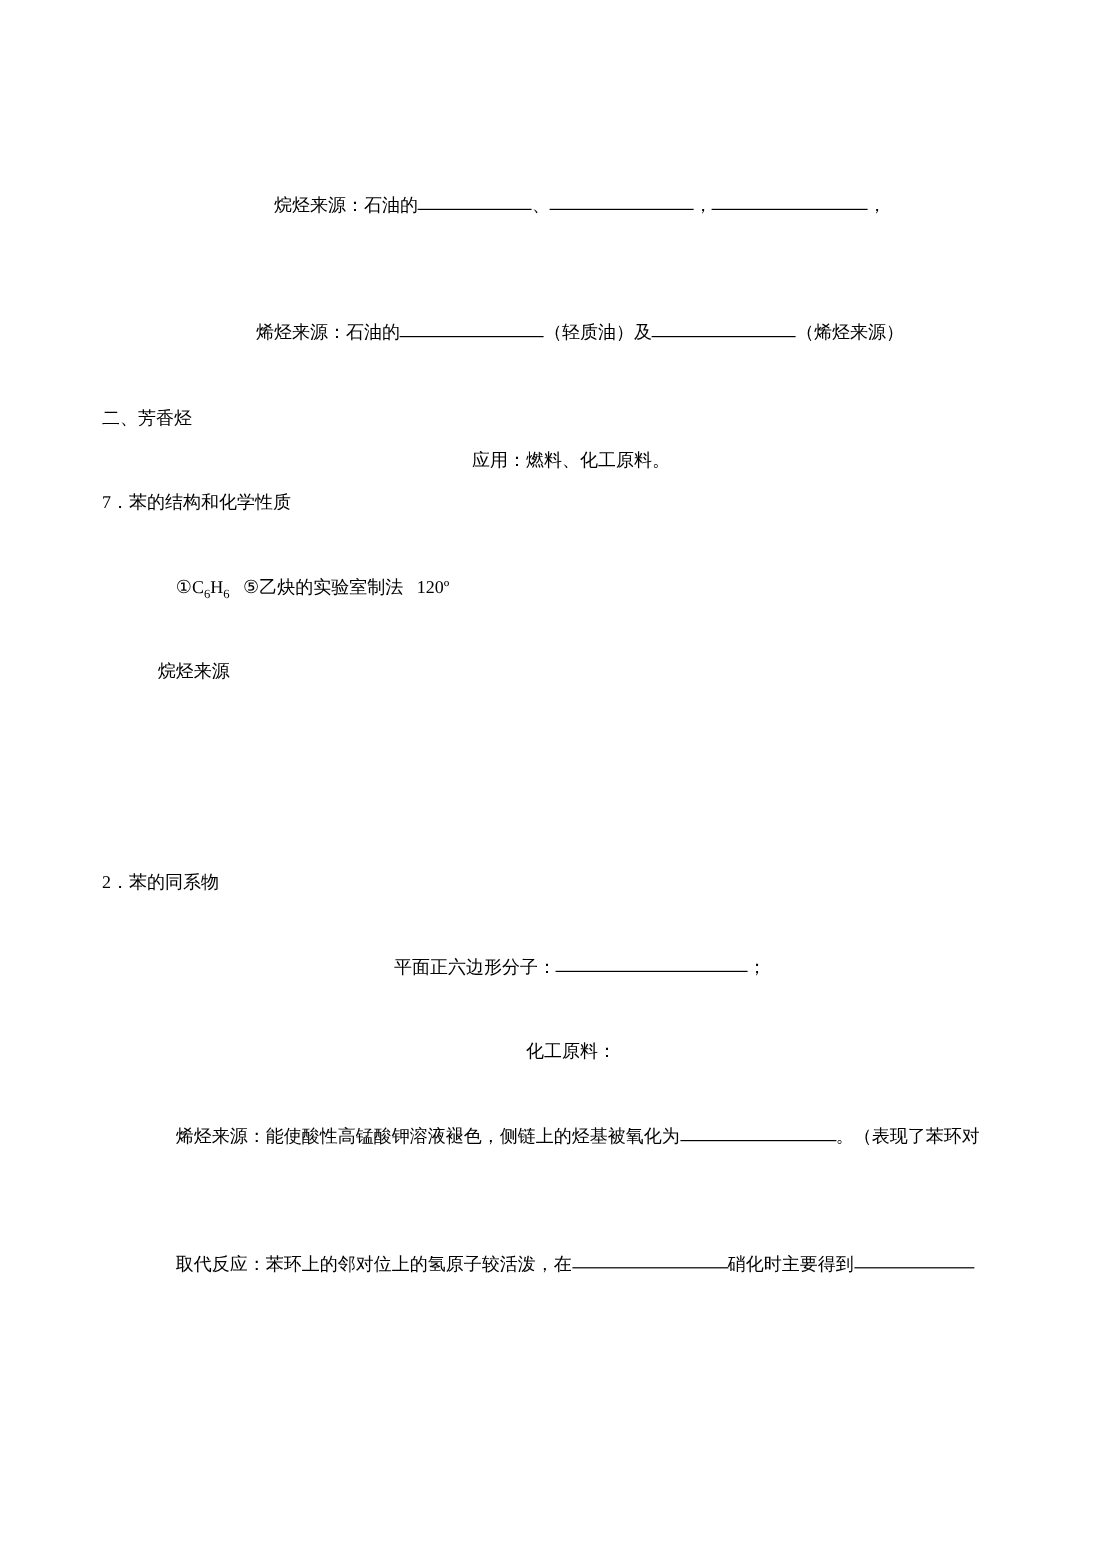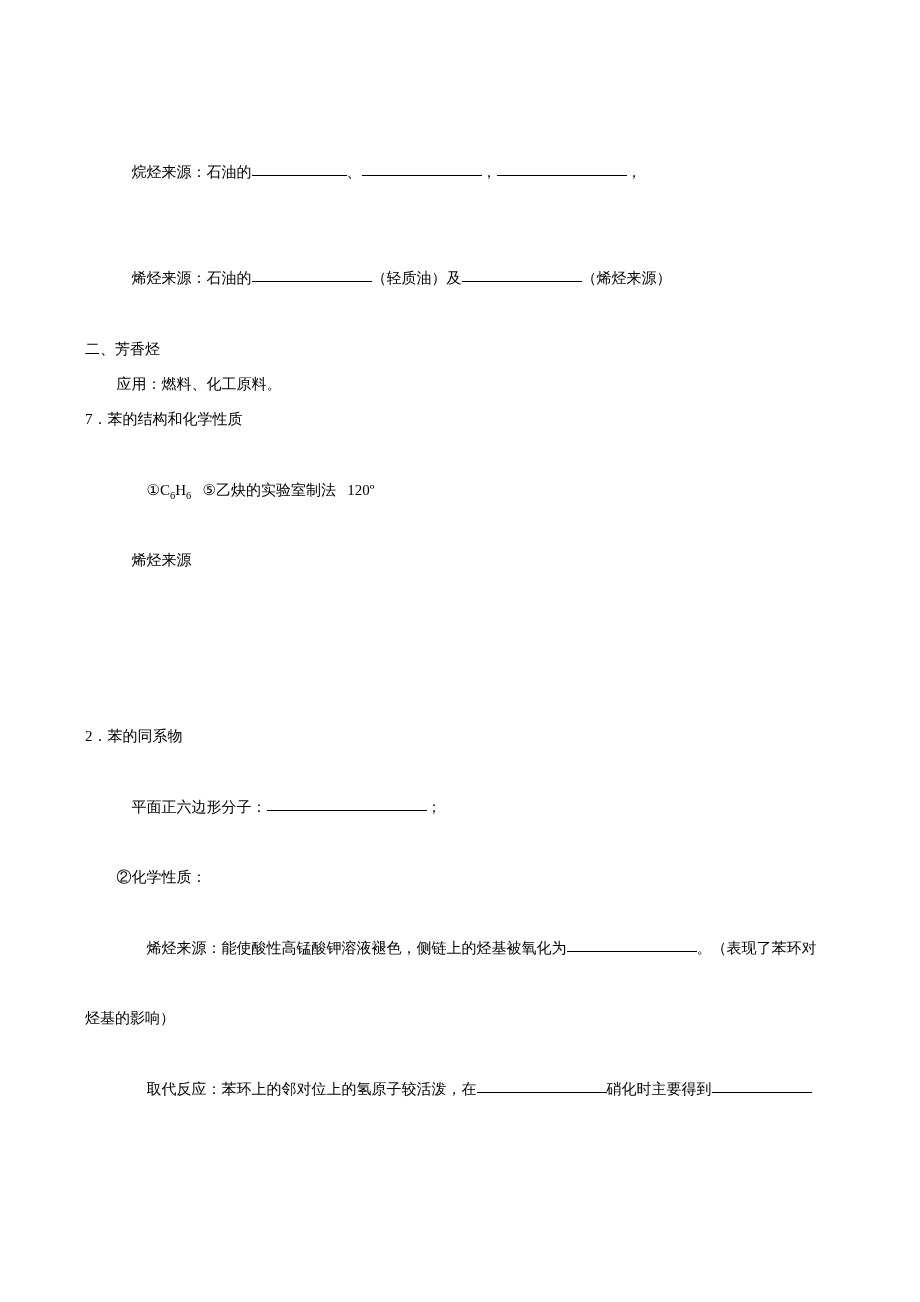--- a/index.html
+++ b/index.html
@@ -15,21 +15,21 @@
   .page {
     width: 920px;
     min-height: 1302px;
     padding: 120px 85px 60px 85px;
     box-sizing: border-box;
     position: relative;
   }
   .line {
     white-space: pre;
   }
-  .indent1 { padding-left: 2.1em; }
+  .indent1 { padding-left: 2.1em; text-align: center; }
   .indent2 { padding-left: 3.1em; }
   .u {
     display: inline-block;
     border-bottom: 1px solid #000;
     height: 1em;
     vertical-align: baseline;
     position: relative;
     top: -1px;
   }
   sub { font-size: 0.7em; vertical-align: sub; line-height: 0; }
@@ -53,39 +53,38 @@
   <div class="line"><span>二、芳香烃</span></div>
 
   <div class="line indent1"><span>应用：燃料、化工原料。</span></div>
 
   <div class="line"><span>7．苯的结构和化学性质</span></div>
 
   <div class="line indent2">
     <span>①C</span><sub>6</sub><span>H</span><sub>6</sub><span>   ⑤乙炔的实验室制法   120º</span>
   </div>
 
-  <div class="line indent2"><span>烯烃来源</span></div>
+  <div class="line indent2"><span>烷烃来源</span></div>
 
   <div class="spacer"></div>
   <div class="spacer"></div>
   <div class="spacer"></div>
   <div class="spacer"></div>
 
   <div class="line"><span>2．苯的同系物</span></div>
 
   <div class="line indent1">
     <span>平面正六边形分子：</span><span class="u" style="width:160px"></span><span>；</span>
   </div>
 
-  <div class="line indent1"><span>②化学性质：</span></div>
+  <div class="line indent1"><span>化工原料：</span></div>
 
   <div class="line indent2">
     <span>烯烃来源：能使酸性高锰酸钾溶液褪色，侧链上的烃基被氧化为</span><span class="u" style="width:130px"></span><span>。（表现了苯环对</span>
   </div>
-  <div class="line"><span>烃基的影响）</span></div>
 
   <div class="line indent2">
     <span>取代反应：苯环上的邻对位上的氢原子较活泼，在</span><span class="u" style="width:130px"></span><span>硝化时主要得到</span><span class="u" style="width:100px"></span>
   </div>
   <div class="line">
     
   </div>
 
 </div>
 

